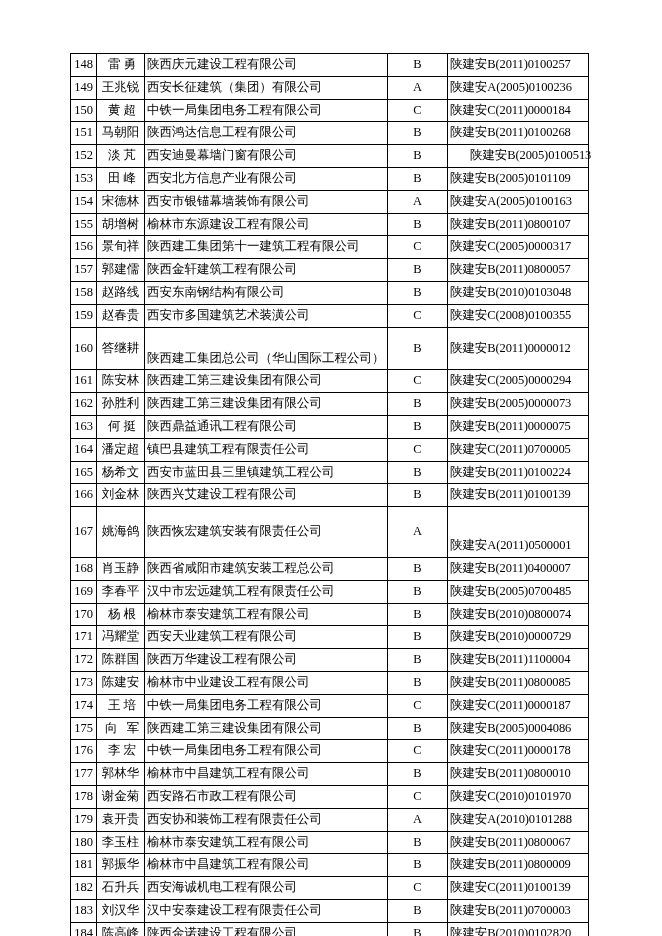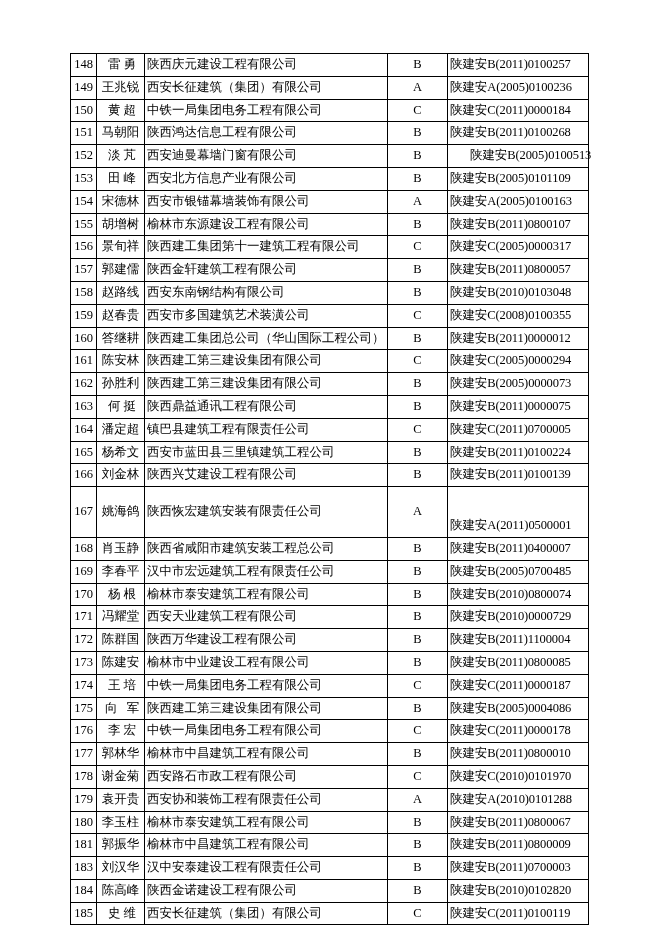--- a/index.html
+++ b/index.html
@@ -167,21 +167,21 @@
         <tr class="sep-below">
           <td class="cell-index">159</td>
           <td class="cell-name"><span style="display: inline-block; white-space: nowrap;">赵春贵</span></td>
           <td class="cell-company"><span style="display: inline-block; white-space: nowrap;">西安市多国建筑艺术装潢公司</span></td>
           <td class="cell-grade">C</td>
           <td class="cell-cert"><span style="display: inline-block; white-space: nowrap;">陕建安C(2008)0100355</span></td>
         </tr>
         <tr>
           <td class="cell-index">160</td>
           <td class="cell-name"><span style="display: inline-block; white-space: nowrap;">答继耕</span></td>
-          <td class="cell-company"><span style="display: inline-block; white-space: nowrap;">陕西建工集团总公司（华山国际工程公司）</span></td>
+          <td class="cell-company"><span style="display: inline-block; white-space: nowrap; margin-top: 20px;">陕西建工集团总公司（华山国际工程公司）</span></td>
           <td class="cell-grade">B</td>
           <td class="cell-cert"><span style="display: inline-block; white-space: nowrap;">陕建安B(2011)0000012</span></td>
         </tr>
         <tr>
           <td class="cell-index">161</td>
           <td class="cell-name"><span style="display: inline-block; white-space: nowrap;">陈安林</span></td>
           <td class="cell-company"><span style="display: inline-block; white-space: nowrap;">陕西建工第三建设集团有限公司</span></td>
           <td class="cell-grade">C</td>
           <td class="cell-cert"><span style="display: inline-block; white-space: nowrap;">陕建安C(2005)0000294</span></td>
         </tr>
@@ -318,20 +318,27 @@
           <td class="cell-grade">B</td>
           <td class="cell-cert"><span style="display: inline-block; white-space: nowrap;">陕建安B(2011)0800067</span></td>
         </tr>
         <tr>
           <td class="cell-index">181</td>
           <td class="cell-name"><span style="display: inline-block; white-space: nowrap;">郭振华</span></td>
           <td class="cell-company"><span style="display: inline-block; white-space: nowrap;">榆林市中昌建筑工程有限公司</span></td>
           <td class="cell-grade">B</td>
           <td class="cell-cert"><span style="display: inline-block; white-space: nowrap;">陕建安B(2011)0800009</span></td>
         </tr>
+        <tr>
+          <td class="cell-index">182</td>
+          <td class="cell-name"><span style="display: inline-block; white-space: nowrap;">石升兵</span></td>
+          <td class="cell-company"><span style="display: inline-block; white-space: nowrap;">西安海诚机电工程有限公司</span></td>
+          <td class="cell-grade">C</td>
+          <td class="cell-cert"><span style="display: inline-block; white-space: nowrap;">陕建安C(2011)0100139</span></td>
+        </tr>
         <tr class="sep-below">
           <td class="cell-index">183</td>
           <td class="cell-name"><span style="display: inline-block; white-space: nowrap;">刘汉华</span></td>
           <td class="cell-company"><span style="display: inline-block; white-space: nowrap;">汉中安泰建设工程有限责任公司</span></td>
           <td class="cell-grade">B</td>
           <td class="cell-cert"><span style="display: inline-block; white-space: nowrap;">陕建安B(2011)0700003</span></td>
         </tr>
         <tr class="sep-below">
           <td class="cell-index">184</td>
           <td class="cell-name"><span style="display: inline-block; white-space: nowrap;">陈高峰</span></td>

